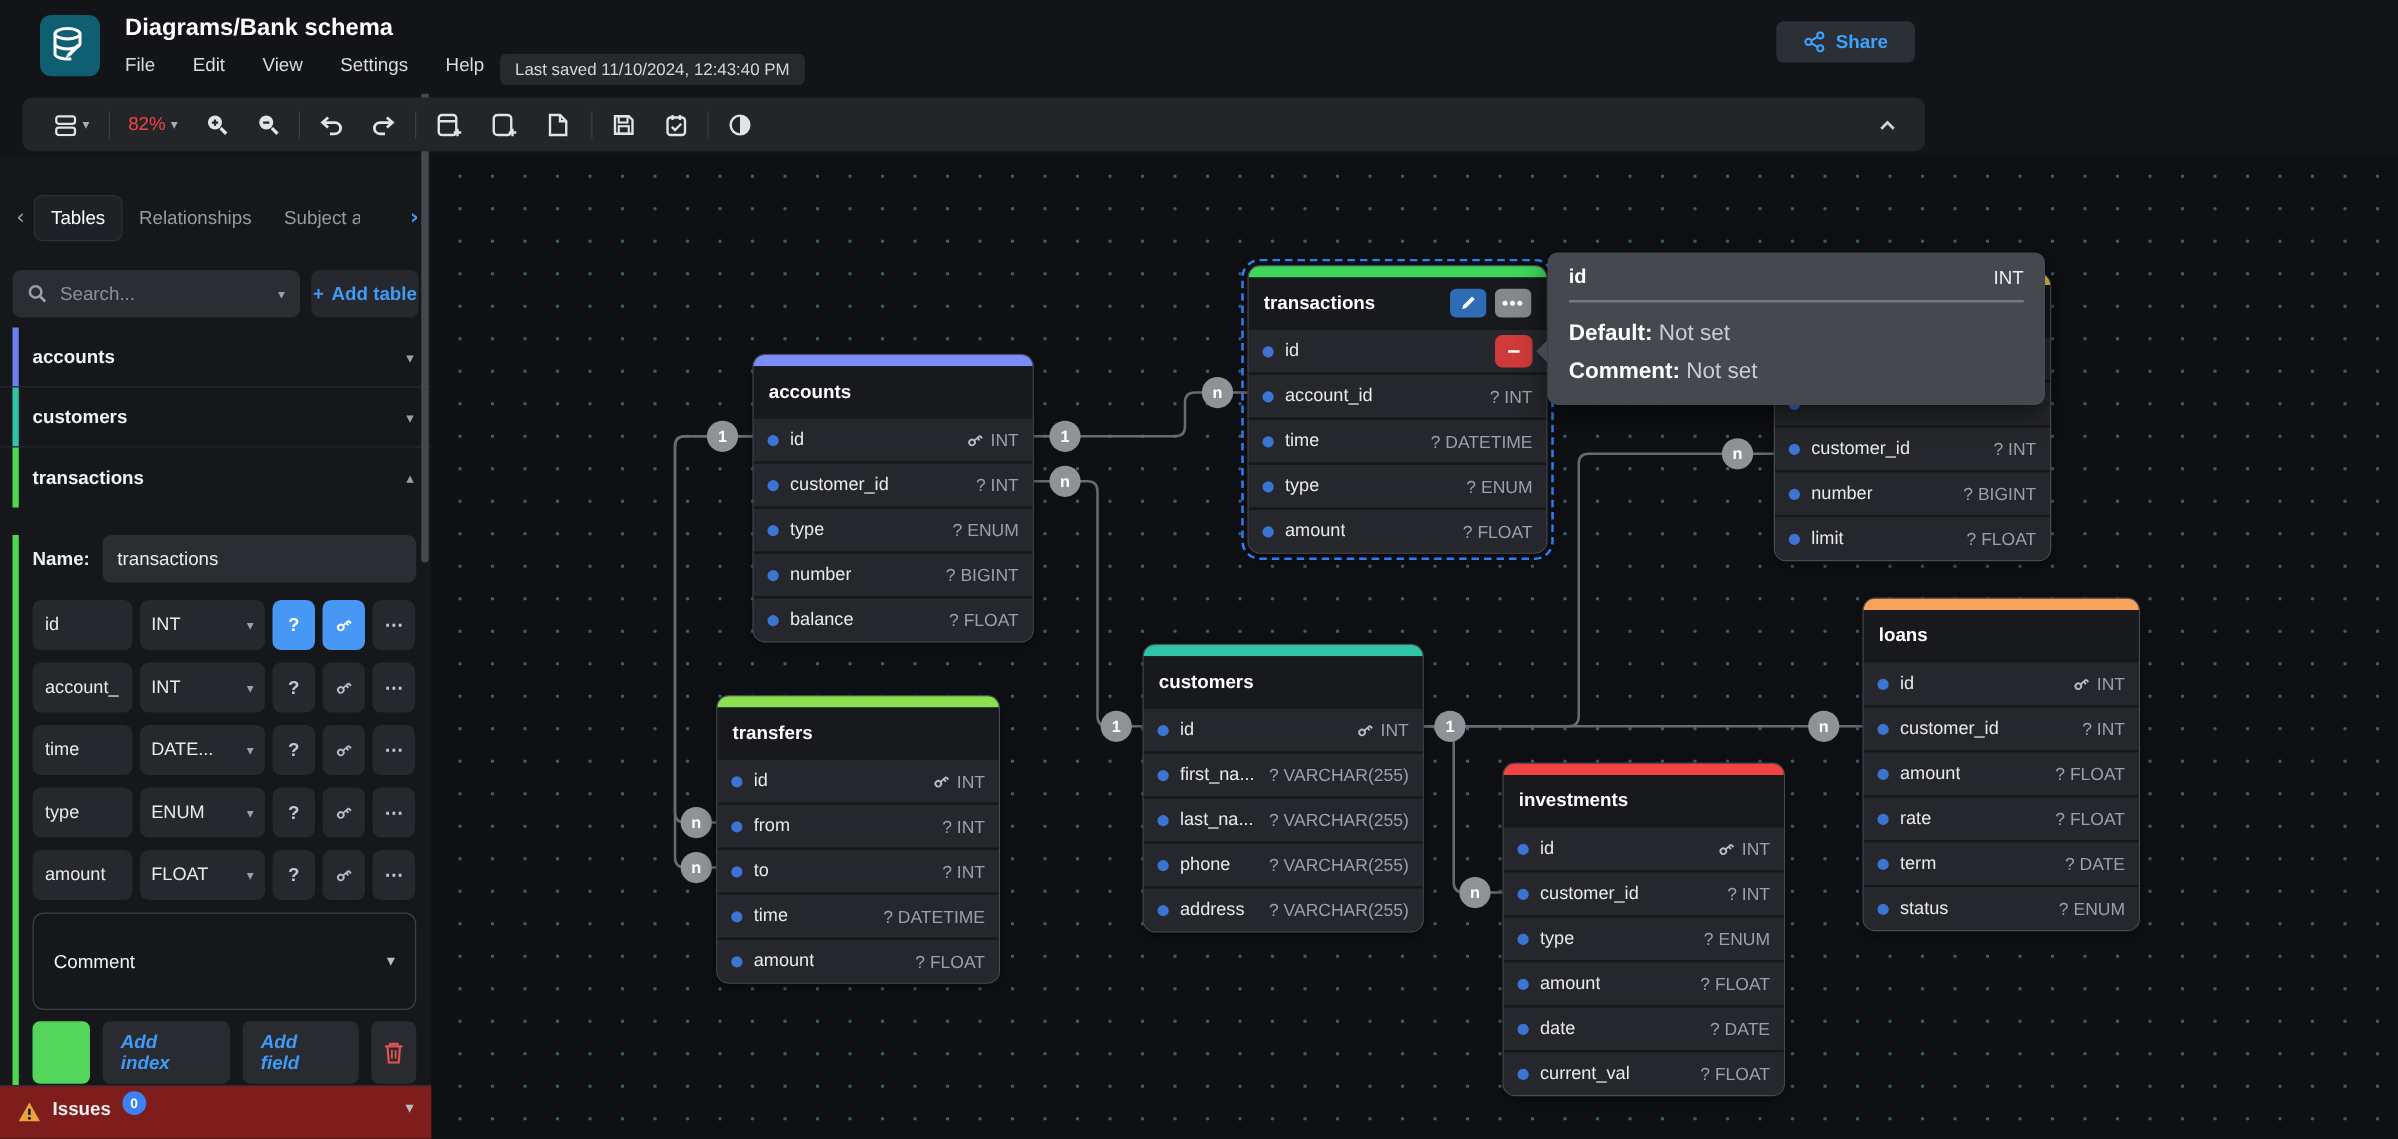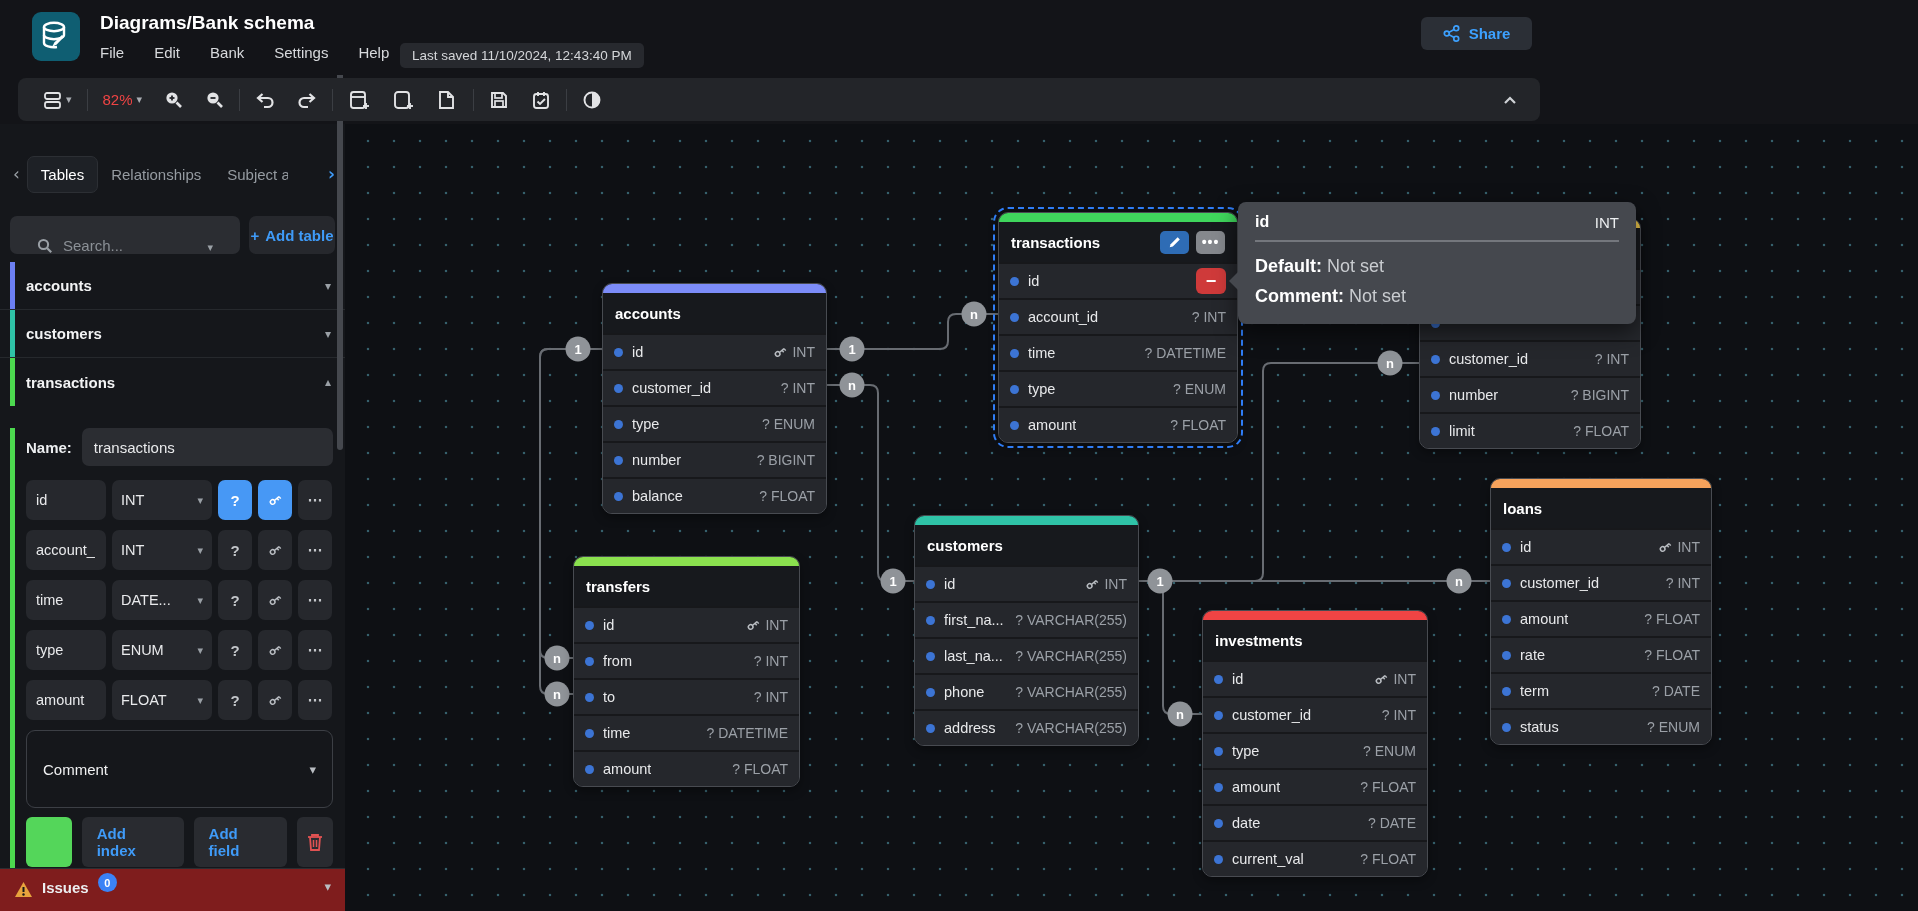--- a/index.html
+++ b/index.html
@@ -74,21 +74,21 @@
 
 #sb { position:absolute; left:0; top:124px; width:345px; height:787px; background:#15171b; z-index:20; }
 #sb-scroll { position:absolute; left:337px; top:30px; width:6px; height:420px; background:#45484e; border-radius:3px; z-index:21; }
 .tabbar { margin-top:28px; height:44px; display:flex; align-items:center; padding:0 6px; }
 .tab-back { color:#9aa0a6; font-size:17px; padding:0 7px; cursor:pointer; }
 .tab { font-size:15px; color:#959ba1; padding:9px 13px; cursor:pointer; white-space:nowrap; overflow:hidden; }
 .tab.active { background:#1e2126; border:1px solid #2c2f34; border-radius:7px; color:#fff; font-weight:normal; }
 .tab.trunc { max-width:74px; }
 .tab-fwd { color:#3f9bf8; font-size:17px; font-weight:bold; padding:0 4px; margin-left:auto; cursor:pointer; }
 .searchrow { margin:20px 10px 0 10px; display:flex; gap:9px; height:38px; }
-.searchbox { flex:1; background:#2b2d32; border-radius:7px; display:flex; align-items:flex-end; gap:10px; padding:0 27px;
+.searchbox { flex:1; background:#2b2d32; border-radius:7px; display:flex; align-items:center; gap:10px; padding:0 12px;
   color:#8b9096; font-size:15px; cursor:text; }
 .searchbox .crt { margin-left:auto; color:#9aa0a6; font-size:11px; }
 .addtable { width:86px; background:#26282d; border-radius:7px; display:flex; align-items:center; justify-content:center;
   gap:6px; color:#3f9bf8; font-size:15px; font-weight:bold; cursor:pointer; white-space:nowrap; }
 .tlist { margin-top:8px; }
 .trow { height:48px; display:flex; align-items:center; border-bottom:1px solid #26292d; position:relative;
   padding:0 14px 0 26px; cursor:pointer; }
 .trow .acc, .texp .acc { position:absolute; left:10px; top:0; bottom:0; width:5px; }
 .trow .tname { font-size:15px; font-weight:bold; color:#f2f3f4; }
 .trow .crt { margin-left:auto; color:#9aa0a6; font-size:12px; }
@@ -104,21 +104,21 @@
 .fld-type { width:100px; background:#26282d; border-radius:7px; display:flex; align-items:center; padding:0 9px;
   font-size:14.5px; color:#e9eaec; cursor:pointer; }
 .fld-type .crt { margin-left:auto; color:#9aa0a6; font-size:11px; }
 .fld-btn { width:34px; background:#26282d; border-radius:7px; display:flex; align-items:center; justify-content:center;
   color:#c4c7cb; font-size:15px; font-weight:bold; cursor:pointer; }
 .fld-btn.on { background:#4798f5; color:#fff; }
 .fld-btn.on svg path, .fld-btn.on svg circle, .fld-btn.on svg line { stroke:#fff; }
 .commentbox { margin-top:8px; height:78px; border:1px solid #3c3f45; border-radius:9px; display:flex;
   align-items:center; padding:0 16px; color:#f0f1f2; font-size:15px; cursor:pointer; }
 .commentbox .crt { margin-left:auto; color:#b9bdc2; font-size:13px; }
-.ctrlrow { margin-top:9px; display:flex; gap:10px; height:50px; }
+.ctrlrow { margin-top:9px; display:flex; gap:10px; height:50px;font-style:italic; }
 .swatch { width:46px; border-radius:6px; cursor:pointer; }
 .ctrlbtn { padding:0 15px; background:#292b30; border-radius:6px; display:flex; align-items:center; justify-content:center;
   color:#3f9bf8; font-size:15px; font-weight:bold; cursor:pointer; }
 .trashbtn { width:36px; background:#292b30; border-radius:6px; display:flex; align-items:center; justify-content:center; cursor:pointer; }
 #sb-footer { position:absolute; left:0; bottom:0; width:345px; height:43px; border-top:1px solid #2b2e33;
   background:#7f1d1d; display:flex; align-items:flex-start; padding:10px 14px 0 14px; gap:9px; }
 .iss-label { font-size:15px; font-weight:bold; color:#eceef0; }
 .iss-badge { width:19px; height:19px; border-radius:50%; background:#3b82f6; color:#fff; font-size:11px; font-weight:bold;
   display:flex; align-items:center; justify-content:center; margin-top:-6px; }
 .iss-crt { margin-left:auto; color:#b9bdc2; font-size:13px; }
@@ -169,21 +169,21 @@
         <ellipse cx="13" cy="6" rx="10" ry="4.2" fill="none" stroke="#fff" stroke-width="2.4"></ellipse>
         <path d="M3,6 V14 a10,4.2 0 0 0 20,0 V6" fill="none" stroke="#fff" stroke-width="2.4"></path>
         <path d="M3,14 V22 a10,4.2 0 0 0 13,4" fill="none" stroke="#fff" stroke-width="2.4"></path>
         <path d="M27,14 l-9,9 -2.5,5 5-2.5 9-9 z" fill="#fff" transform="translate(-2,2) scale(0.85)"></path>
       </svg>
     </div>
     <div class="htitle">Diagrams/Bank schema</div>
     <div class="hmenu">
       <span>File</span>
       <span>Edit</span>
-      <span>Bank</span>
+      <span>View</span>
       <span>Settings</span>
       <span>Help</span>
     </div>
     <div class="lastsaved">Last saved 11/10/2024, 12:43:40 PM</div>
     <div class="share">
       <svg width="17" height="17" viewBox="0 0 18 18">
         <circle cx="4" cy="9" r="2.6" fill="none" stroke="#3da1ff" stroke-width="1.8"></circle>
         <circle cx="14" cy="3.5" r="2.6" fill="none" stroke="#3da1ff" stroke-width="1.8"></circle>
         <circle cx="14" cy="14.5" r="2.6" fill="none" stroke="#3da1ff" stroke-width="1.8"></circle>
         <line x1="6.3" y1="7.8" x2="11.7" y2="4.7" stroke="#3da1ff" stroke-width="1.8"></line>

